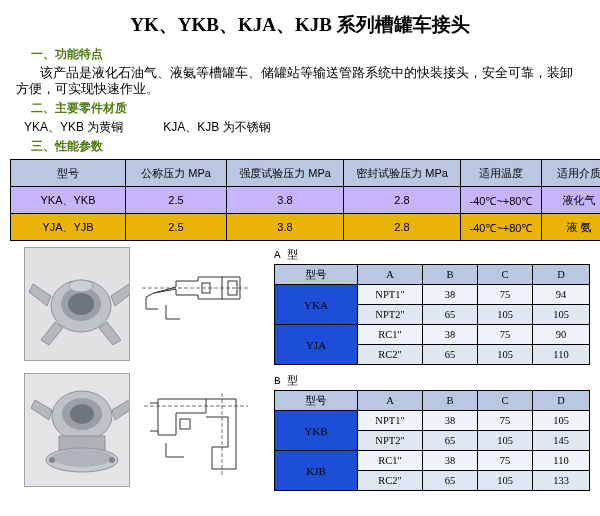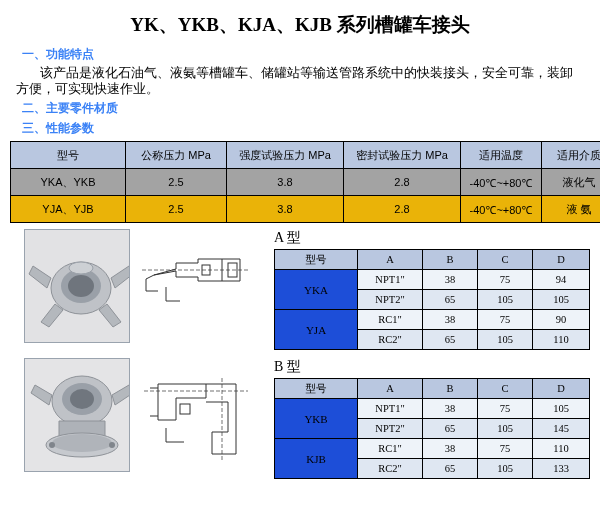--- a/index.html
+++ b/index.html
@@ -25,25 +25,25 @@
   .title {
     text-align: center;
     font-family: "Liberation Serif", serif;
     font-size: 19px;
     font-weight: bold;
     letter-spacing: 0px;
     margin: 6px 0 8px 0;
     color: #000;
   }
   .section-head {
-    color: #3b82f6;
+    color: #4d7c0f;
     font-weight: bold;
     font-size: 12px;
     font-family: "Liberation Sans", sans-serif;
-    margin: 3px 0 2px 12px;
+    margin: 3px 0 2px 21px;
   }
   .para {
     font-size: 13px;
     line-height: 16px;
     margin: 0 6px 0 6px;
     text-indent: 24px;
     font-family: "Liberation Sans", sans-serif;
   }
   .para2 {
     font-size: 12px;
@@ -69,21 +69,21 @@
     font-size: 11px;
     font-family: "Liberation Sans", sans-serif;
     height: 26px;
     padding: 0 2px;
   }
   table.spec thead th {
     background: #b9c7e0;
     font-weight: normal;
   }
   table.spec tbody td {
-    background: #a3a3a3;
+    background: #c4b5fd;
   }
   table.spec tbody tr.row-alt td {
     background: #eab308;
   }
 
   
   .content {
     position: relative;
     margin-top: 6px;
   }
@@ -107,22 +107,22 @@
   .draw-box {
     width: 120px;
     height: 112px;
     margin-left: 6px;
     position: relative;
   }
   .tbl-wrap {
     margin-left: 18px;
   }
   .tbl-label {
-    font-size: 14px;
-    font-family: Liberation Serif, serif;
+    font-size: 11px;
+    font-family: Liberation Mono, monospace;
     margin-bottom: 2px;
   }
   table.dim {
     border-collapse: collapse;
     width: 290px;
     table-layout: fixed;
   }
   table.dim th, table.dim td {
     border: 1px solid #000;
     text-align: center;
@@ -150,20 +150,23 @@
 <body>
 
 <div class="page">
 
   <div class="title">YK、YKB、KJA、KJB 系列槽罐车接头</div>
 
   <div class="section-head">一、功能特点</div>
   <div class="para">该产品是液化石油气、液氨等槽罐车、储罐站等输送管路系统中的快装接头，安全可靠，装卸方便，可实现快速作业。</div>
 
   <div class="section-head">二、主要零件材质</div>
+  <div class="para2">
+    <span>YKA、YKB 为黄铜</span><span class="gap-left"></span><span>KJA、KJB 为不锈钢</span>
+  </div>
 
   <div class="section-head">三、性能参数</div>
 
   <table class="spec">
     <thead>
       <tr>
         <th style="width:110px">型号</th>
         <th style="width:96px">公称压力 MPa</th>
         <th style="width:112px">强度试验压力 MPa</th>
         <th style="width:112px">密封试验压力 MPa</th>

